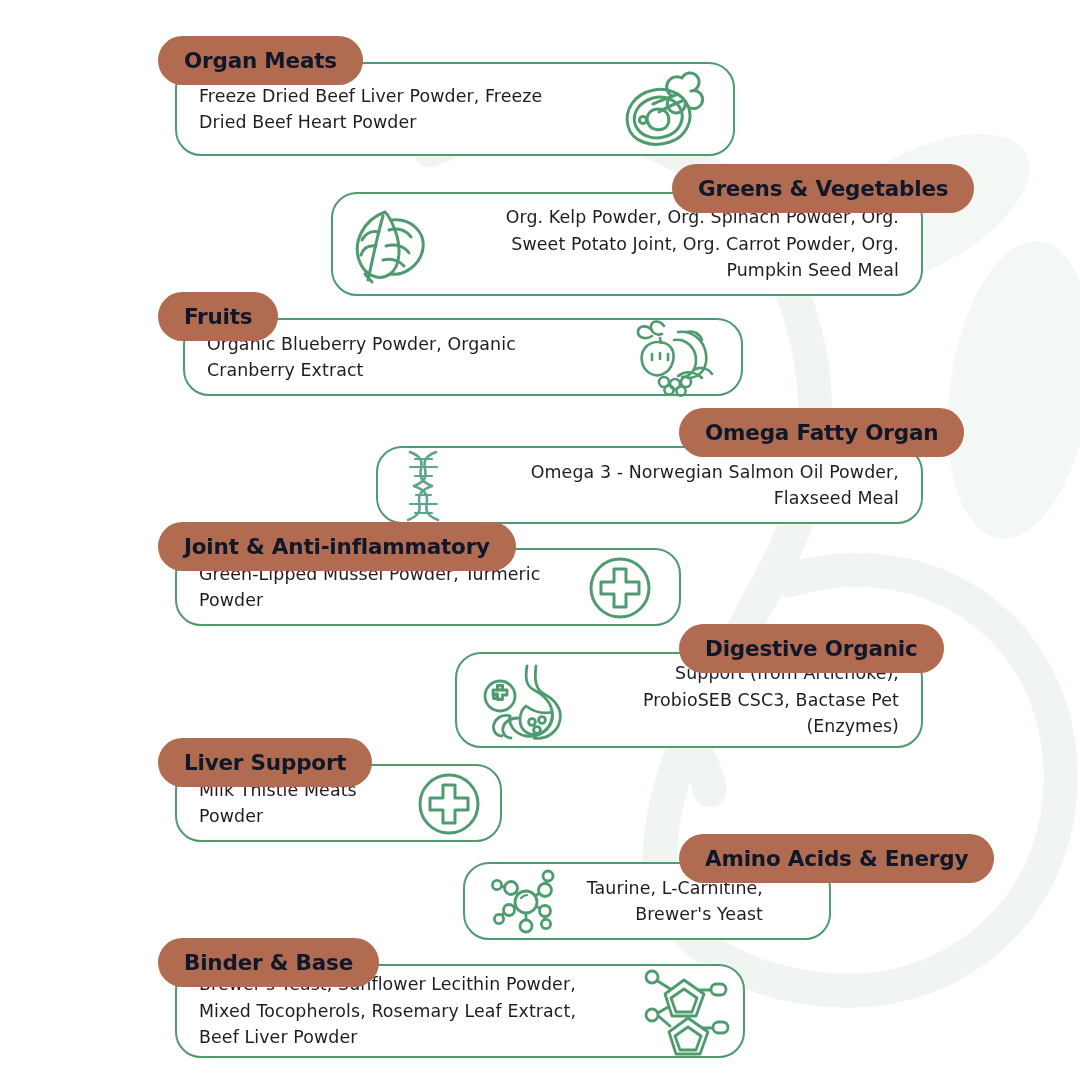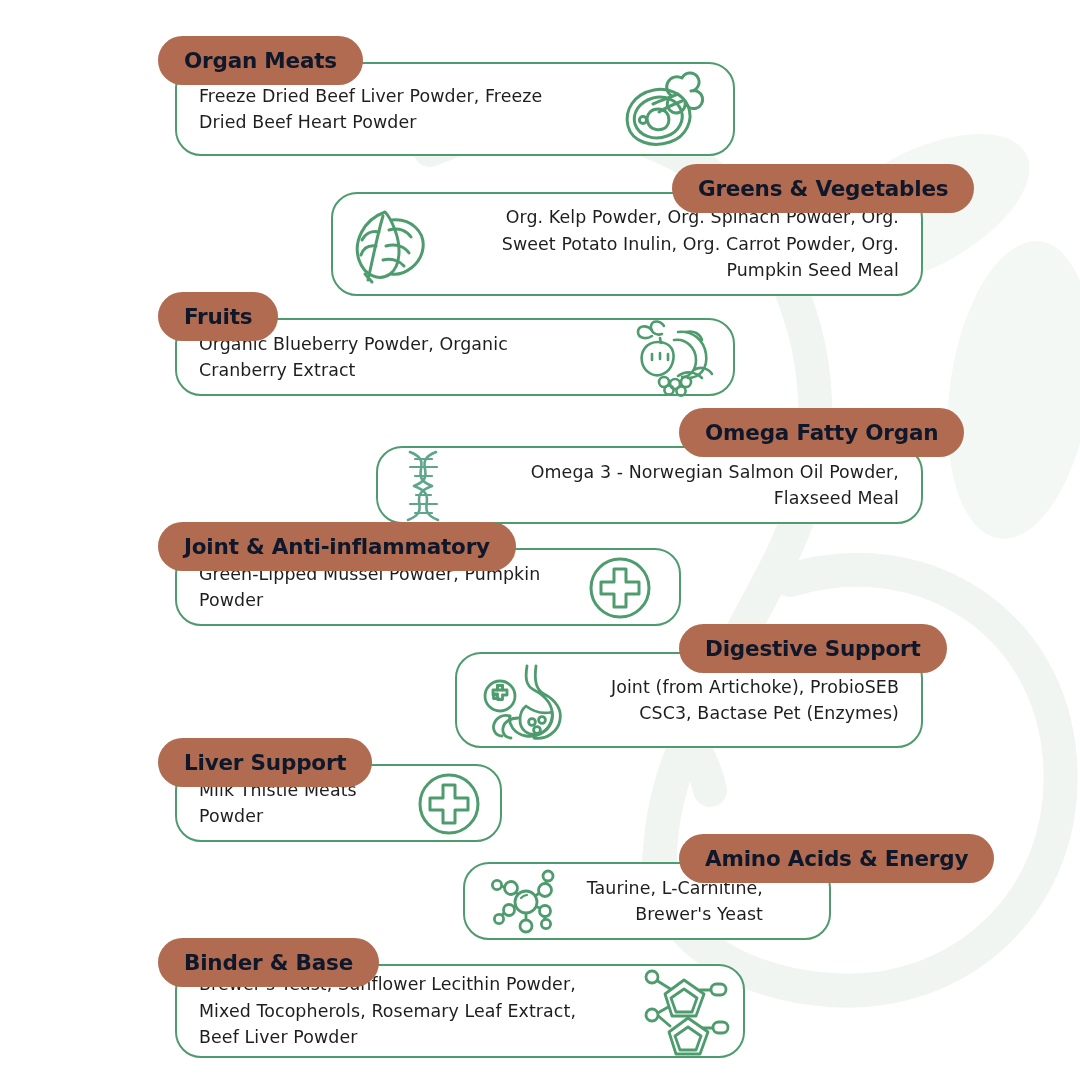--- a/index.html
+++ b/index.html
@@ -134,21 +134,21 @@
       </svg>
     </div>
     <div class="pill" style="left:158px; top:36px;">
       <span>Organ Meats</span>
     </div>
   </div>
 
   <div class="row">
     <div class="card align-right" style="left:331px; top:192px; width:592px; height:104px;">
       <div class="card-inner">
-        <div class="card-text" style="padding-left:110px;">Org. Kelp Powder, Org. Spinach Powder, Org. Sweet Potato Inulin, Org. Carrot Powder, Org. Pumpkin Seed Meal</div>
+        <div class="card-text" style="padding-left:110px;">Org. Kelp Powder, Org. Spinach Powder, Org. Sweet Potato Joint, Org. Carrot Powder, Org. Pumpkin Seed Meal</div>
       </div>
     </div>
     <div class="icon" style="left:345px; top:204px;">
       <svg width="86" height="84" viewBox="0 0 86 84" fill="none" stroke="#4E9B6E" stroke-width="3" stroke-linecap="round" stroke-linejoin="round">
         <path d="M40 8 C 18 16, 8 38, 14 56 C 19 71, 34 78, 45 70 C 56 62, 56 42, 50 26 C 47 18, 44 12, 40 8 Z"></path>
         <path d="M47 16 C 66 14, 80 28, 78 44 C 76 60, 60 72, 46 70"></path>
         <path d="M38 12 C 32 32, 28 54, 23 76"></path>
         <path d="M34 28 C 26 26, 20 30, 17 36"></path>
         <path d="M31 42 C 23 41, 18 45, 16 51"></path>
         <path d="M44 26 C 54 23, 62 27, 66 33"></path>
@@ -156,21 +156,21 @@
         <path d="M38 56 C 47 54, 55 57, 59 62"></path>
         <path d="M20 70 L 27 78"></path>
       </svg>
     </div>
     <div class="pill" style="left:672px; top:164px;">
       <span>Greens &amp; Vegetables</span>
     </div>
   </div>
 
   <div class="row">
-    <div class="card align-left" style="left:175px; top:318px; width:560px; height:78px;">
+    <div class="card align-left" style="left:183px; top:318px; width:560px; height:78px;">
       <div class="card-inner">
         <div class="card-text" style="padding-right:118px;">Organic Blueberry Powder, Organic Cranberry Extract</div>
       </div>
     </div>
     <div class="icon" style="left:634px; top:320px;">
       <svg width="82" height="76" viewBox="0 0 82 76" fill="none" stroke="#4E9B6E" stroke-width="2.6" stroke-linecap="round" stroke-linejoin="round">
         <path d="M18 10 C 12 4, 4 6, 4 12 C 4 18, 12 20, 18 16"></path>
         <path d="M30 6 C 26 0, 18 0, 17 6 C 16 12, 22 16, 28 14"></path>
         <path d="M24 22 C 12 22, 6 32, 8 42 C 10 52, 20 58, 29 54 C 38 50, 42 38, 38 29 C 35 24, 30 22, 24 22 Z"></path>
         <path d="M26 18 L 27 23"></path>
@@ -213,38 +213,38 @@
       </svg>
     </div>
     <div class="pill" style="left:679px; top:408px;">
       <span>Omega Fatty Organ</span>
     </div>
   </div>
 
   <div class="row">
     <div class="card align-left" style="left:175px; top:548px; width:506px; height:78px;">
       <div class="card-inner">
-        <div class="card-text" style="padding-right:96px;">Green-Lipped Mussel Powder, Pumpkin Powder</div>
+        <div class="card-text" style="padding-right:96px;">Green-Lipped Mussel Powder, Turmeric Powder</div>
       </div>
     </div>
     <div class="icon" style="left:588px; top:556px;">
       <svg width="64" height="64" viewBox="0 0 64 64" fill="#ffffff" stroke="#4E9B6E" stroke-width="3" stroke-linecap="round" stroke-linejoin="round">
         <circle cx="32" cy="32" r="29"></circle>
         <path d="M26 13 h12 v13 h13 v12 h-13 v13 h-12 v-13 h-13 v-12 h13 z"></path>
       </svg>
     </div>
     <div class="pill" style="left:158px; top:522px;">
       <span>Joint &amp; Anti-inflammatory</span>
     </div>
   </div>
 
   <div class="row">
     <div class="card align-right" style="left:455px; top:652px; width:468px; height:96px;">
       <div class="card-inner">
-        <div class="card-text" style="padding-left:106px;">Joint (from Artichoke), ProbioSEB CSC3, Bactase Pet (Enzymes)</div>
+        <div class="card-text" style="padding-left:106px;">Support (from Artichoke), ProbioSEB CSC3, Bactase Pet (Enzymes)</div>
       </div>
     </div>
     <div class="icon" style="left:482px; top:660px;">
       <svg width="92" height="82" viewBox="0 0 92 82" fill="none" stroke="#4E9B6E" stroke-width="2.8" stroke-linecap="round" stroke-linejoin="round">
         <path d="M45 6 C 43 18, 44 26, 52 30 C 64 36, 72 46, 70 58 C 68 70, 56 78, 44 76 C 32 74, 26 64, 28 56"></path>
         <path d="M54 6 C 52 20, 54 30, 62 34 C 74 40, 80 50, 78 60 C 76 72, 64 80, 52 78"></path>
         <path d="M28 56 C 20 54, 14 58, 12 64 C 10 70, 14 76, 20 76"></path>
         <path d="M36 58 C 28 58, 22 62, 21 68 C 20 74, 24 78, 29 78"></path>
         <path d="M44 46 C 52 52, 62 54, 70 52 C 72 62, 66 72, 56 74 C 46 76, 38 70, 38 60 C 38 54, 40 49, 44 46 Z"></path>
         <circle cx="50" cy="62" r="3.4"></circle>
@@ -252,21 +252,21 @@
         <circle cx="55" cy="70" r="3.4"></circle>
         <circle cx="18" cy="36" r="15"></circle>
         <path d="M14 30 h8 v-0 M14 30 h8 M13 33 h10 v6 h-10 z" stroke-width="0"></path>
         <path d="M15 32 h6 v-6 h-0" stroke-width="0"></path>
         <path d="M15 33 h-3 v-0" stroke-width="0"></path>
         <path d="M15.5 30 h5 v-4.5 h-5 z M11.5 34 h4 M11.5 34 v4.5 M11.5 38.5 h5"></path>
         <path d="M15.5 30 v-4.5 h5 v4.5 h4.5 v5 h-4.5 v4.5 h-5 v-4.5 h-4.5 v-5 z"></path>
       </svg>
     </div>
     <div class="pill" style="left:679px; top:624px;">
-      <span>Digestive Support</span>
+      <span>Digestive Organic</span>
     </div>
   </div>
 
   <div class="row">
     <div class="card align-left" style="left:175px; top:764px; width:327px; height:78px;">
       <div class="card-inner">
         <div class="card-text" style="padding-right:84px;">Milk Thistle Meats Powder</div>
       </div>
     </div>
     <div class="icon" style="left:417px; top:772px;">

